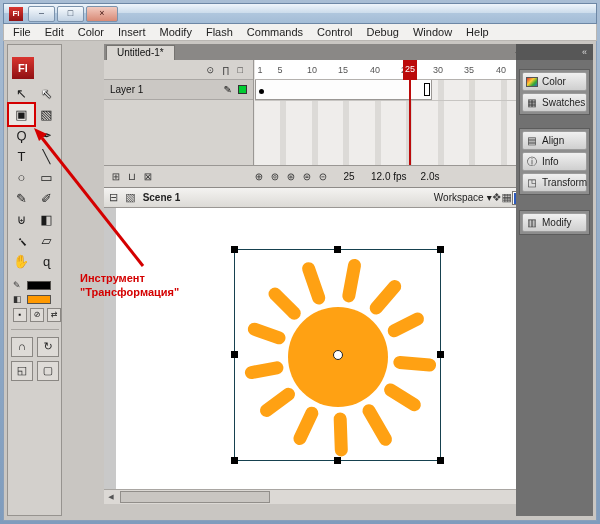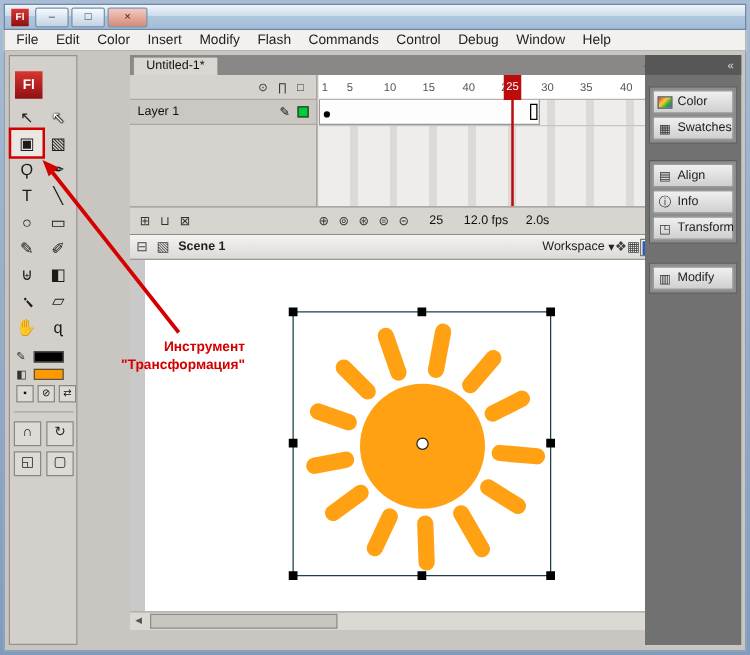--- a/index.html
+++ b/index.html
@@ -104,21 +104,21 @@
   .dock-header{height:16px;background:#575757;color:#ddd;text-align:right;padding-right:6px;font-size:9px;line-height:16px;}
   .dock-group{margin:9px 3px 0;background:#8d8d8d;border:1px solid #5c5c5c;padding:2px;}
   .dock-group.g2{margin-top:13px;} .dock-group.g3{margin-top:15px;}
   .dock-btn{height:19px;margin-bottom:2px;background:linear-gradient(#f0f0f0,#cfcfcf);border:1px solid #9b9b9b;border-radius:2px;display:flex;align-items:center;gap:4px;padding:0 3px;font-size:10px;color:#1c1c1c;box-sizing:border-box;}
   .dock-btn:last-child{margin-bottom:0;}
   .dock-ico{width:12px;font-size:10px;text-align:center;color:#333;flex:0 0 auto;}
   .dock-ico.grad{height:10px;background:linear-gradient(135deg,#d33 0%,#fc3 40%,#3a3 70%,#36c 100%);border:1px solid #555;box-sizing:border-box;}
 
   
   #overlay{position:absolute;inset:0;pointer-events:none;z-index:40;}
-  .ann-text{position:absolute;left:80px;top:271px;width:116px;text-align:right;color:var(--ann);font-weight:bold;font-size:11px;line-height:14px;}
+  .ann-text{position:absolute;left:80px;top:271px;width:116px;text-align:left;color:var(--ann);font-weight:bold;font-size:11px;line-height:14px;}
 </style>
 </head>
 <body>
 
 <div id="app">
 
   <div class="titlebar">
     <span class="fl-ico">Fl</span>
     <span class="winbtns">
       <span class="winbtn">–</span>

